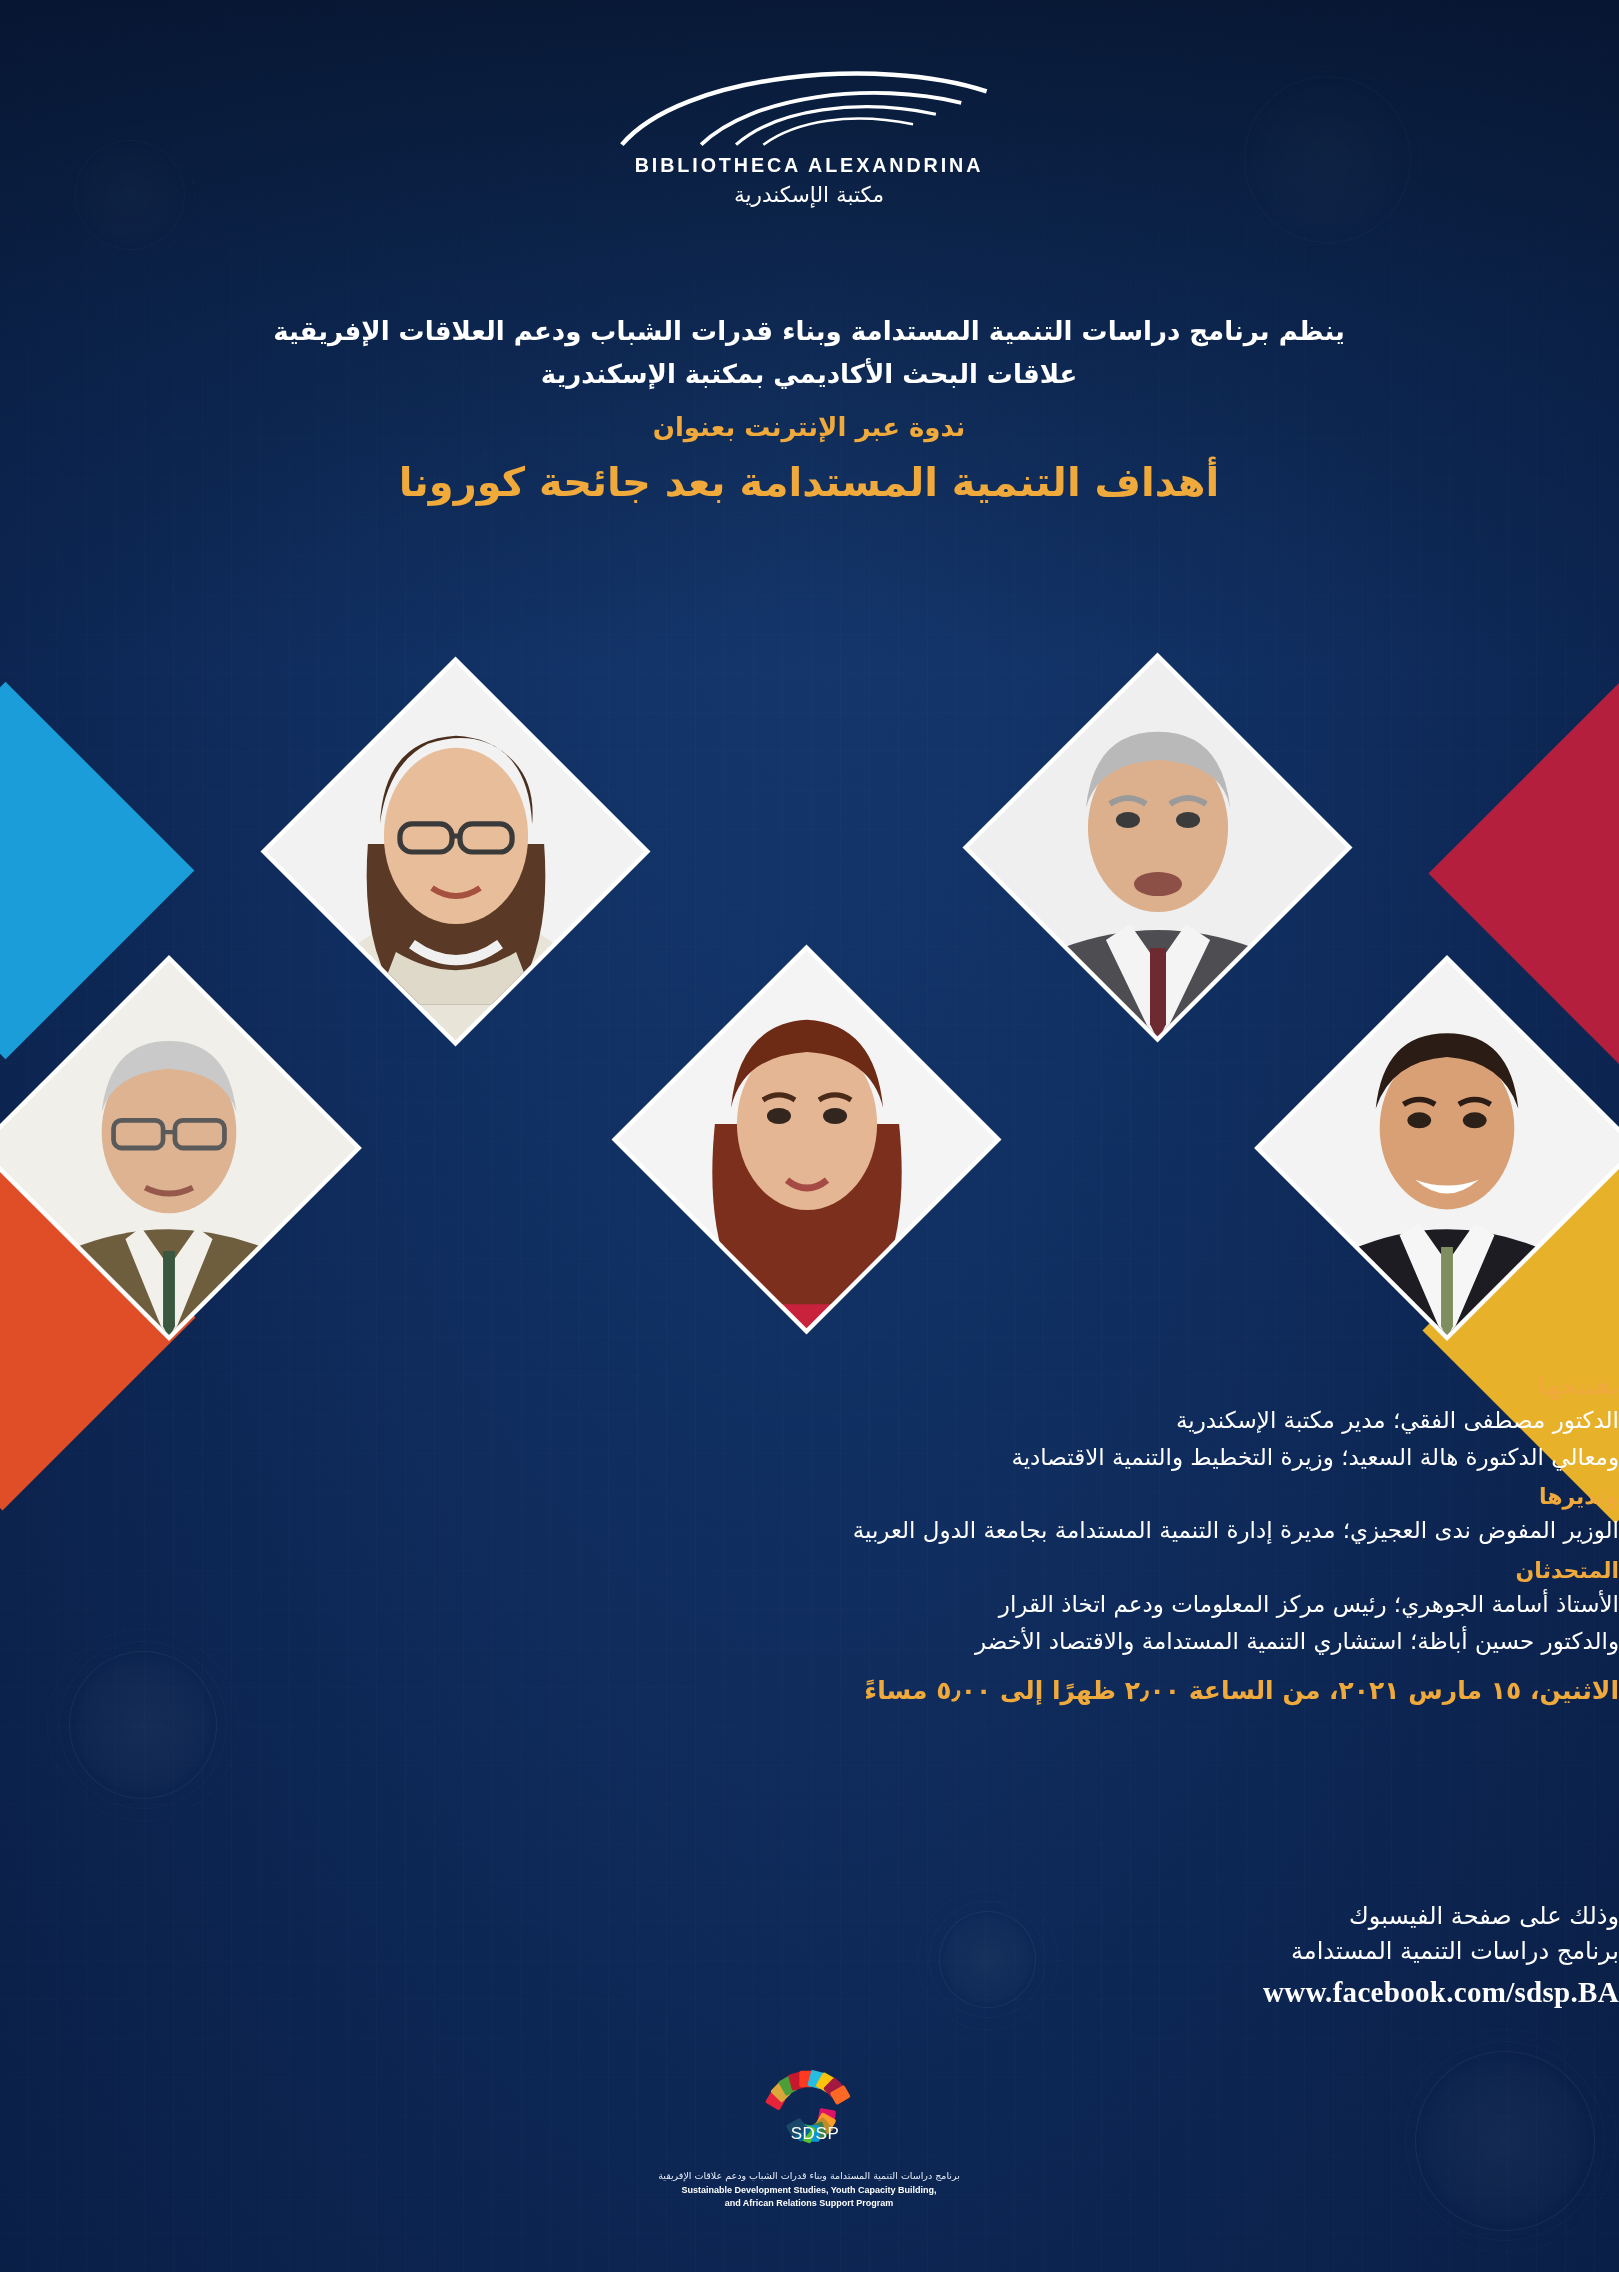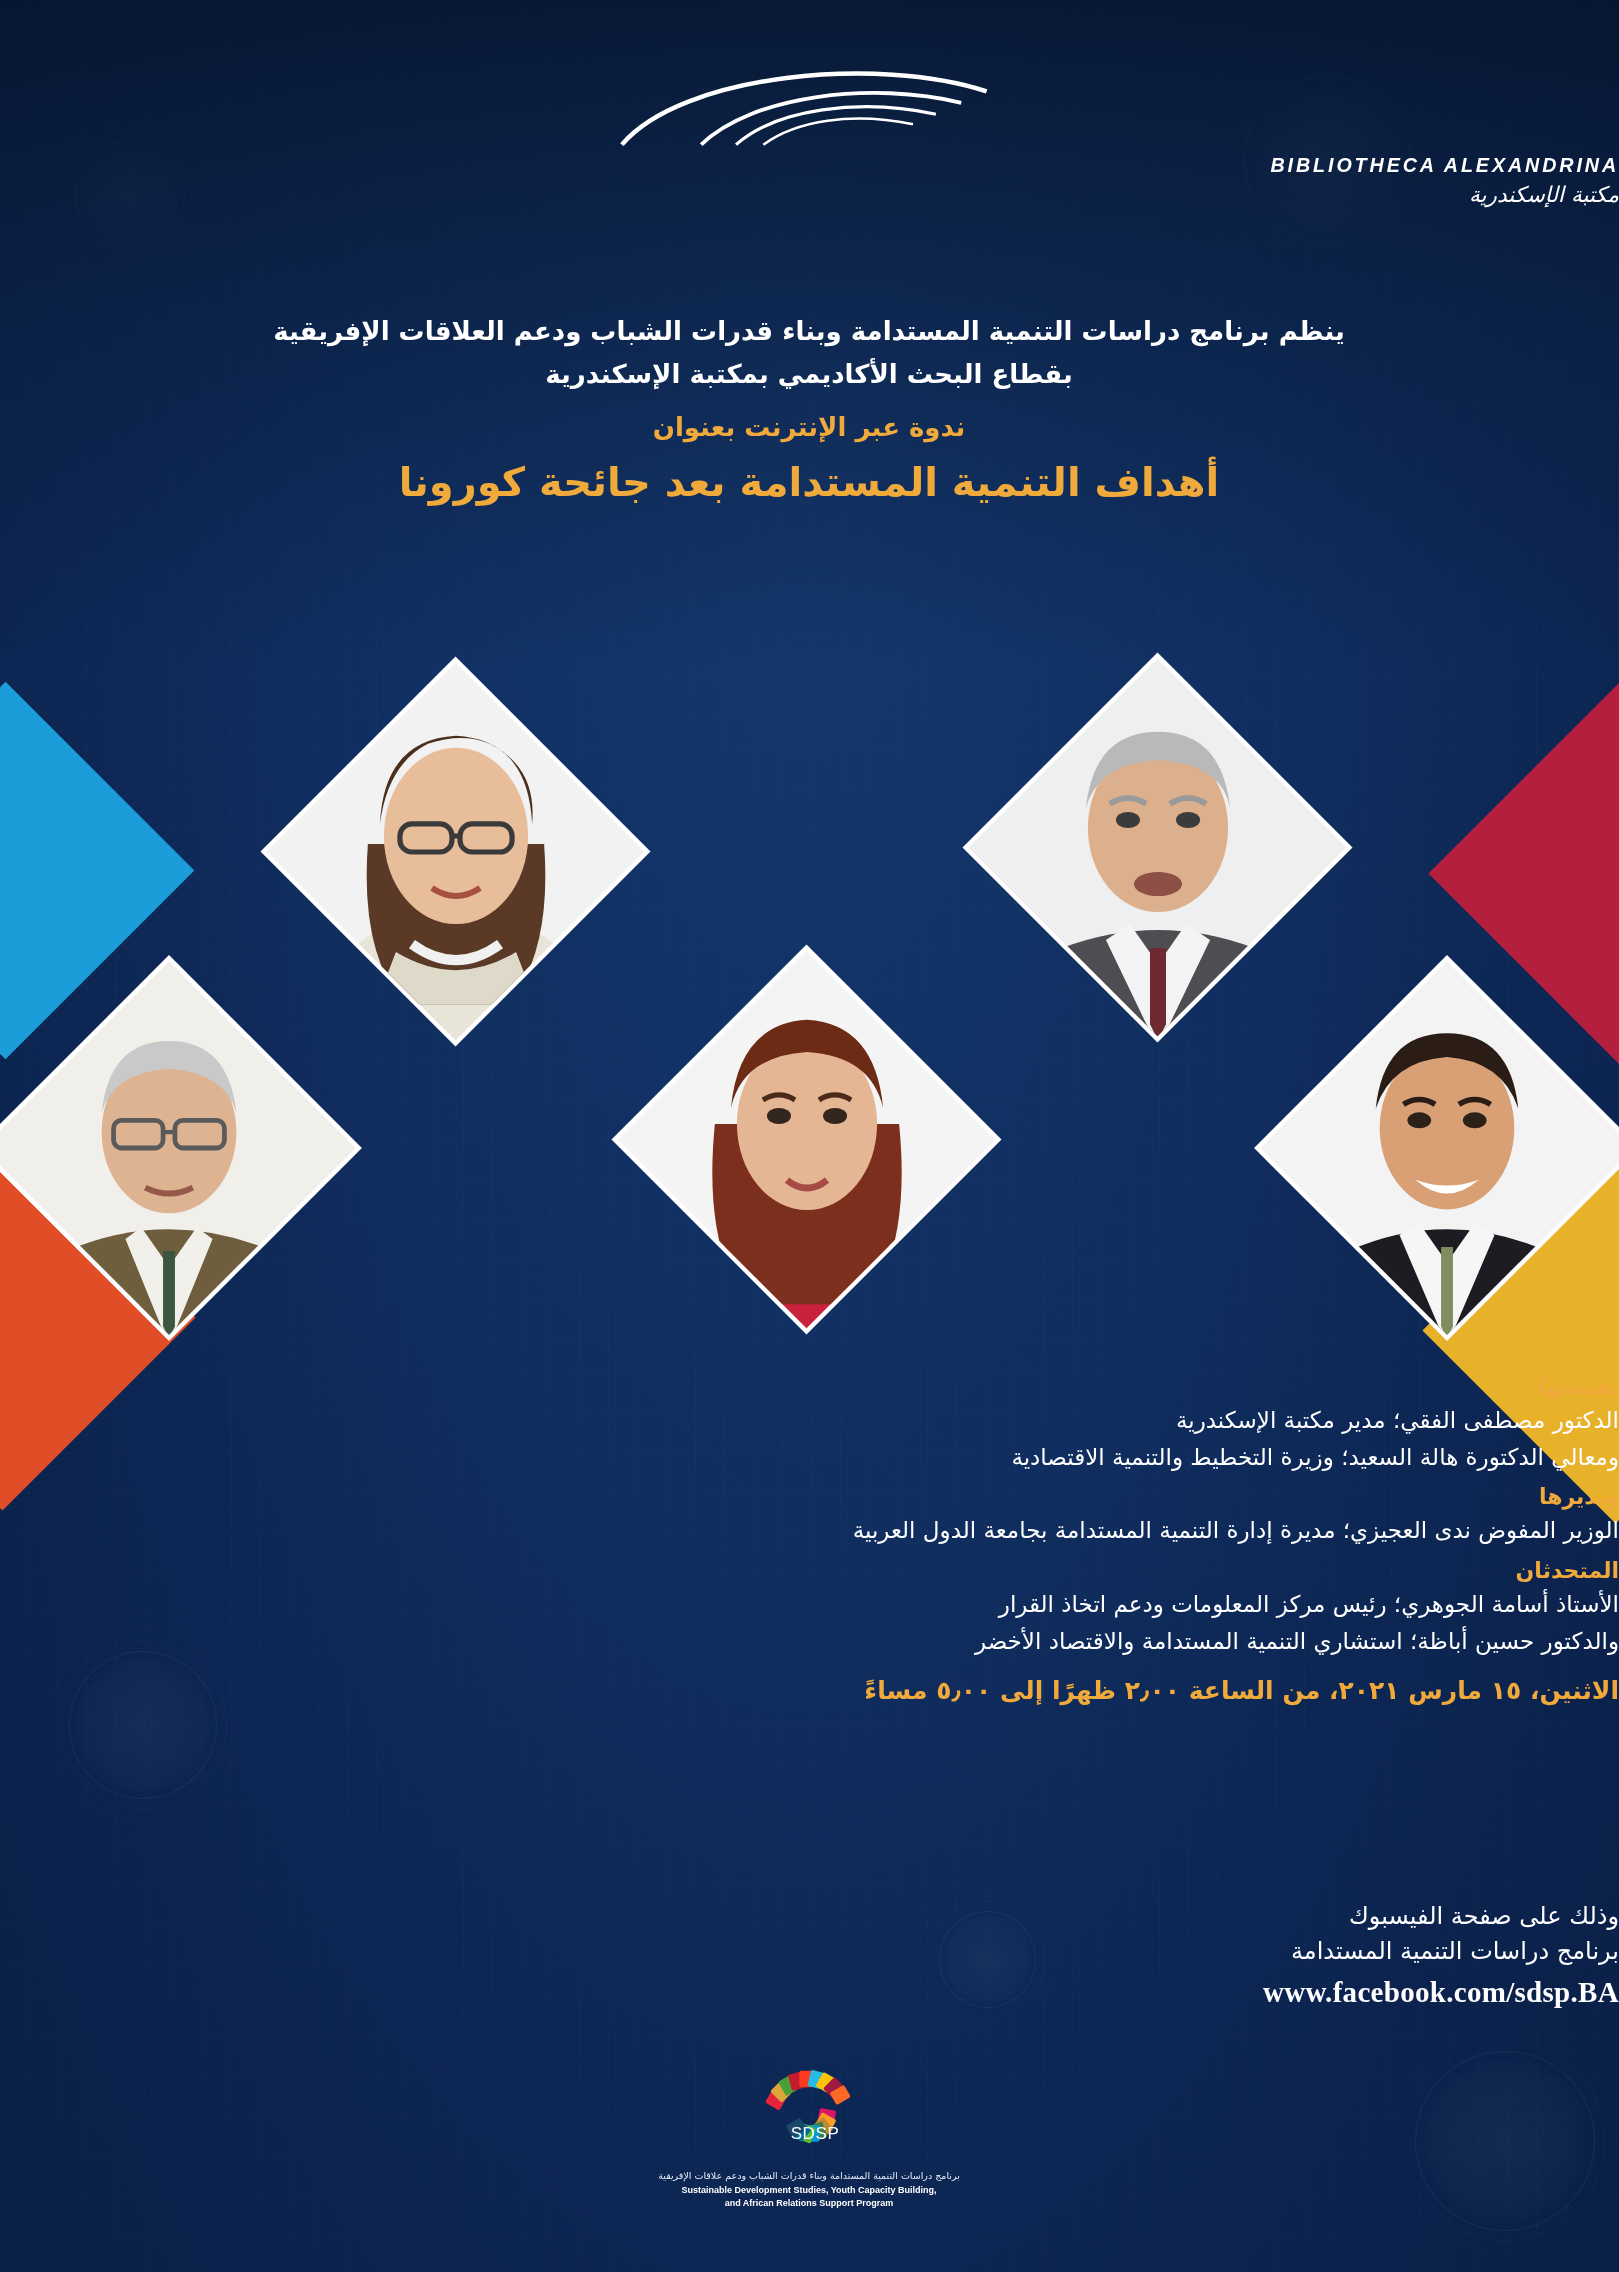--- a/index.html
+++ b/index.html
@@ -72,22 +72,22 @@
     position: absolute;
     transform: rotate(45deg);
     pointer-events: none;
   }
 
   
   .logo-wrap {
     position: absolute;
     top: 67px;
     left: 0; right: 0;
-    color: #ffffff;
-    font-style: italic;
+    text-align: center;
+    color: #ffffff;
   }
   .logo-svg { display: block; margin: 0 auto; }
   .logo-en {
     font-family: "Liberation Sans", sans-serif;
     font-size: 19.7px;
     letter-spacing: 2.9px;
     font-weight: 600;
     margin-top: 3.8px;
     color: #ffffff;
   }
@@ -266,21 +266,21 @@
       <path d="M150 122 C 230 44, 420 22, 560 56" fill="none" stroke="#ffffff" stroke-width="6"></path>
       <path d="M205 122 C 268 66, 400 48, 520 74" fill="none" stroke="#ffffff" stroke-width="5"></path>
       <path d="M248 122 C 300 84, 388 70, 484 90" fill="none" stroke="#ffffff" stroke-width="4"></path>
     </svg>
     <div class="logo-en">BIBLIOTHECA ALEXANDRINA</div>
     <div class="logo-ar">مكتبة الإسكندرية</div>
   </div>
 
   <div class="head" style="top:310px;">
     <div class="head-line">ينظم برنامج دراسات التنمية المستدامة وبناء قدرات الشباب ودعم العلاقات الإفريقية</div>
-    <div class="head-line">بقطاع البحث الأكاديمي بمكتبة الإسكندرية</div>
+    <div class="head-line">علاقات البحث الأكاديمي بمكتبة الإسكندرية</div>
     <div class="subtitle-small">ندوة عبر الإنترنت بعنوان</div>
     <div class="title-main">أهداف التنمية المستدامة بعد جائحة كورونا</div>
   </div>
 
   <div class="portrait" style="left:323px; top:718px; width:267px; height:267px;">
     <div class="inner">
       <svg class="face" viewBox="0 0 200 200" preserveAspectRatio="xMidYMid slice">
         <rect width="200" height="200" fill="#f2f2f2"></rect>
         <ellipse cx="100" cy="178" rx="66" ry="48" fill="#e9e4d8"></ellipse>
         <path d="M56 96 Q52 150 74 176 L126 176 Q148 150 144 96 Z" fill="#5a3a26"></path>

